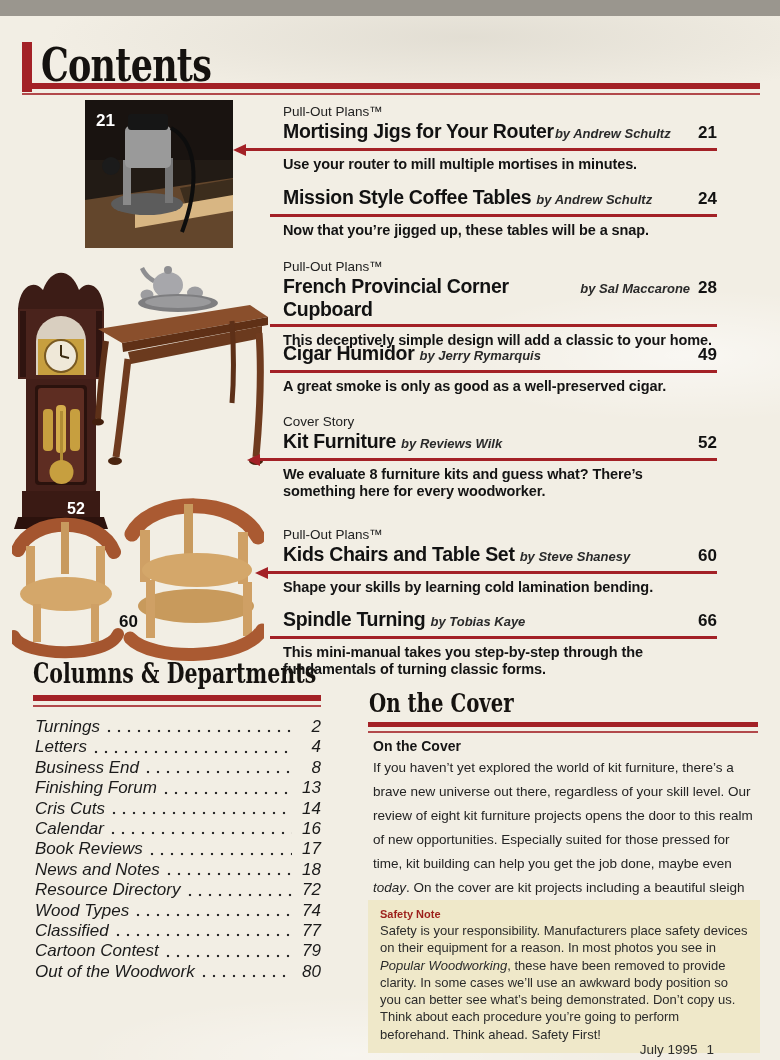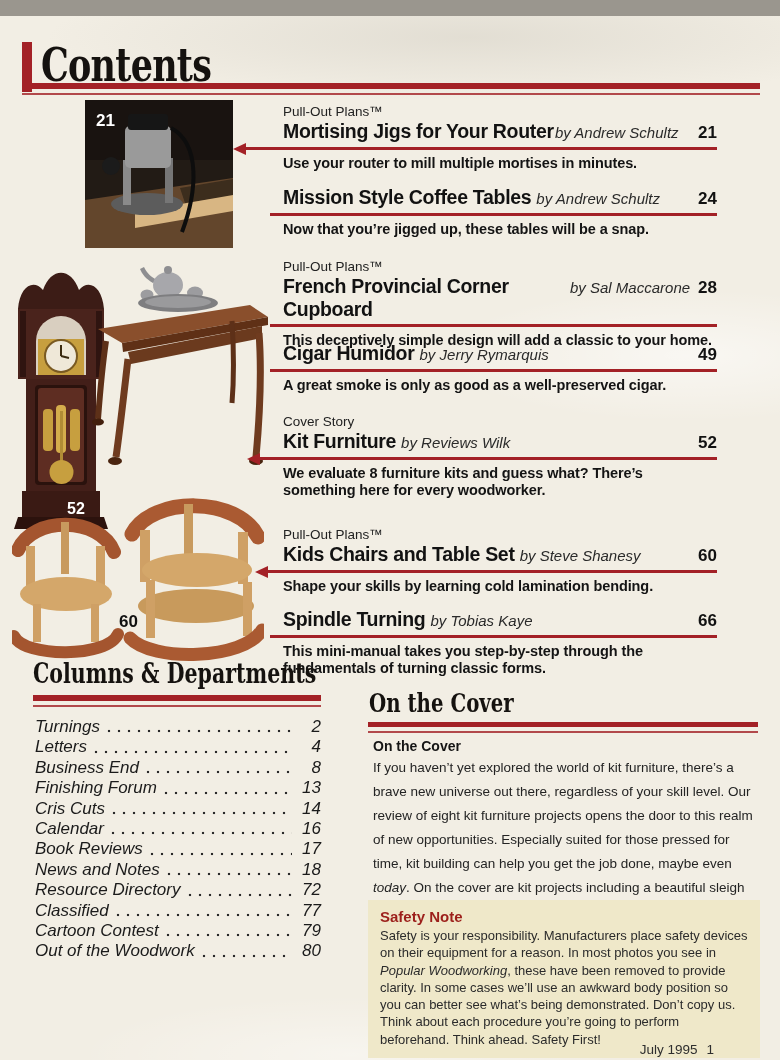--- a/index.html
+++ b/index.html
@@ -19,21 +19,21 @@
   .hdr-bar  { position:absolute; left:22px; top:26px; width:10px; height:50px; background:#a32126; }
   .contents-title { position:absolute; left:41px; top:22px; font-size:46px; letter-spacing:-1px; }
   .hdr-rule-thick { position:absolute; left:32px; top:67px; width:728px; height:6px; background:#a32126; }
   .hdr-rule-thin  { position:absolute; left:22px; top:77px; width:738px; height:2px; background:#b2494b; }
 
   
   .feature { position:absolute; left:270px; width:447px; }
   .kicker  { padding-left:13px; font-size:13.5px; line-height:16px; color:#222; }
   .title-row { padding-left:13px; display:flex; align-items:baseline; line-height:23px; }
   .f-title { font-size:19.5px; font-weight:bold; letter-spacing:-0.3px; color:#121212; }
-  .f-by    { font-size:15px; font-style:italic; color:#2a2a2a; margin-left:5px; white-space:nowrap; }
+  .f-by    { font-size:13px; font-style:italic; color:#2a2a2a; margin-left:5px; white-space:nowrap;font-weight:bold; }
   .f-by.tight { margin-left:1px; }
   .f-page  { margin-left:auto; font-size:17px; font-weight:bold; color:#121212; padding-left:8px; }
   .f-rule  { height:3px; background:#a32126; margin-top:3px; position:relative; }
   .f-rule.has-arrow::before { content:""; position:absolute; right:100%; top:0;
       width:var(--ext,10px); height:3px; background:#a32126; }
   .f-rule.has-arrow::after  { content:""; position:absolute; top:50%; transform:translateY(-50%);
       left:calc(-1 * var(--ext,10px) - 13px); width:0; height:0;
       border-top:6px solid transparent; border-bottom:6px solid transparent; border-right:13px solid #a32126; }
   .f-desc  { padding-left:13px; margin-top:5px; font-size:14.5px; font-weight:bold;
              line-height:16.5px; letter-spacing:-0.1px; color:#141414; white-space:pre-line; }
@@ -59,21 +59,21 @@
   .cover-rule      { position:absolute; left:368px; top:706px; width:390px; height:5px; background:#a32126; }
   .cover-rule-thin { position:absolute; left:368px; top:715px; width:390px; height:2px; background:#b2494b; }
   .cover-subhead { position:absolute; left:373px; top:722px; font-size:14px; font-weight:bold; color:#151515; }
   .cover-body { position:absolute; left:373px; top:740px; width:388px; margin:0;
                 font-size:13.5px; line-height:24px; color:#242424; }
   .cover-body i { font-style:italic; }
 
   
   .safety-box { position:absolute; left:368px; top:884px; width:368px; background:#efe8c9;
                 padding:8px 12px 10px 12px; }
-  .safety-title { font-size:15px; font-weight:bold; color:#9c1f1a; margin-bottom:2px; }
+  .safety-title { font-size:11px; font-weight:bold; color:#9c1f1a; margin-bottom:2px; }
   .safety-body  { margin:0; font-size:13px; line-height:17.3px; color:#2b2b2b; }
   .safety-body i { font-style:italic; }
 
   
   .footer { position:absolute; right:66px; top:1026px; font-size:13.5px; color:#2e2e2e; }
   .footer .pg { margin-left:9px; }
   .bottom-edge { position:absolute; left:0; right:0; bottom:0; height:9px;
                  background:linear-gradient(#eeebe2 0%, #d6d3cb 45%, #bbb8b0 100%); }
 </style>
 </head>
@@ -299,20 +299,25 @@
         <span>News and Notes</span>
         <span class="dept-leader"></span>
         <span class="dept-page">18</span>
       </div>
     <div class="dept-row">
         <span>Resource Directory</span>
         <span class="dept-leader"></span>
         <span class="dept-page">72</span>
       </div>
     <div class="dept-row">
+        <span>Wood Types</span>
+        <span class="dept-leader"></span>
+        <span class="dept-page">74</span>
+      </div>
+    <div class="dept-row">
         <span>Classified</span>
         <span class="dept-leader"></span>
         <span class="dept-page">77</span>
       </div>
     <div class="dept-row">
         <span>Cartoon Contest</span>
         <span class="dept-leader"></span>
         <span class="dept-page">79</span>
       </div>
     <div class="dept-row">

